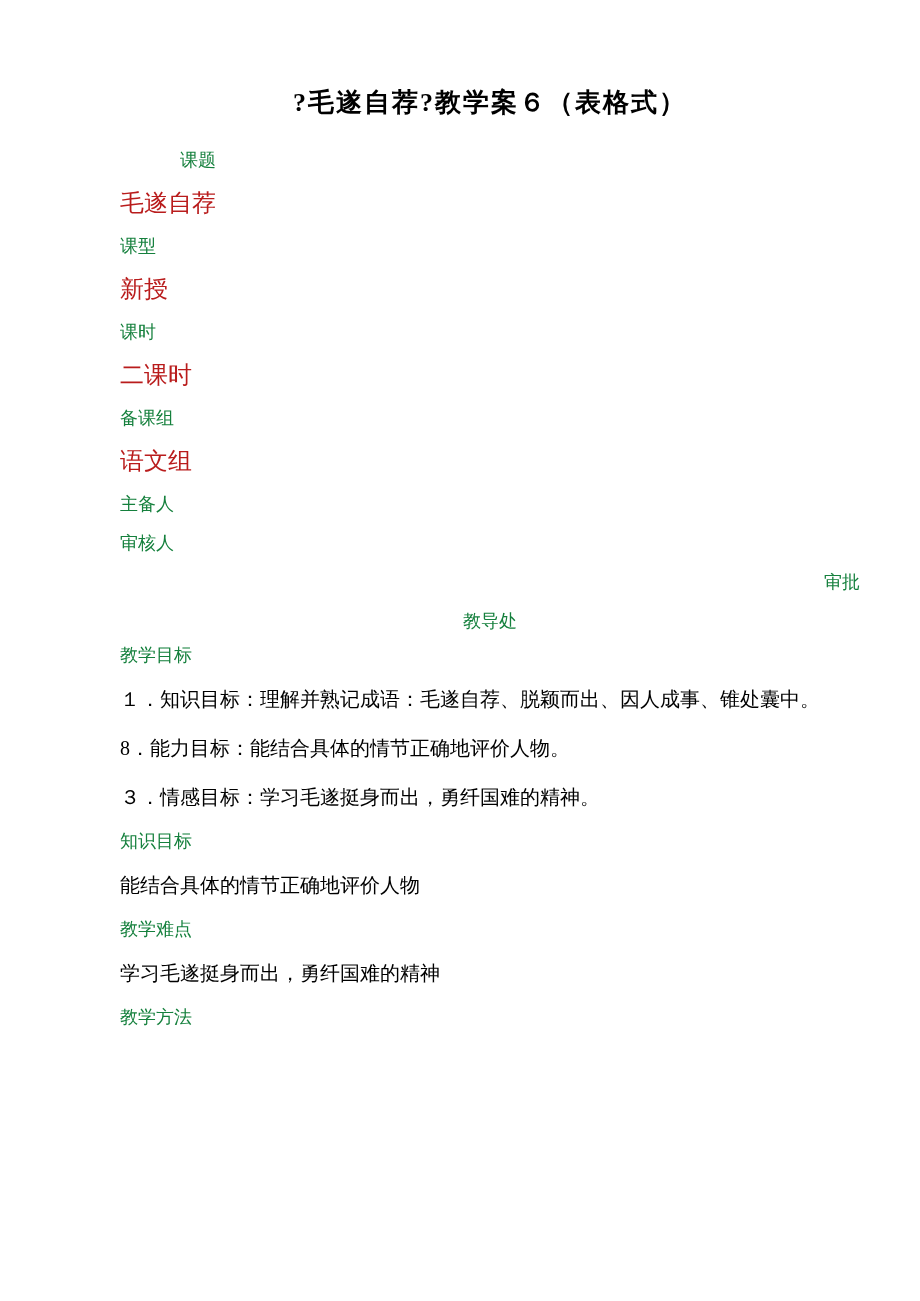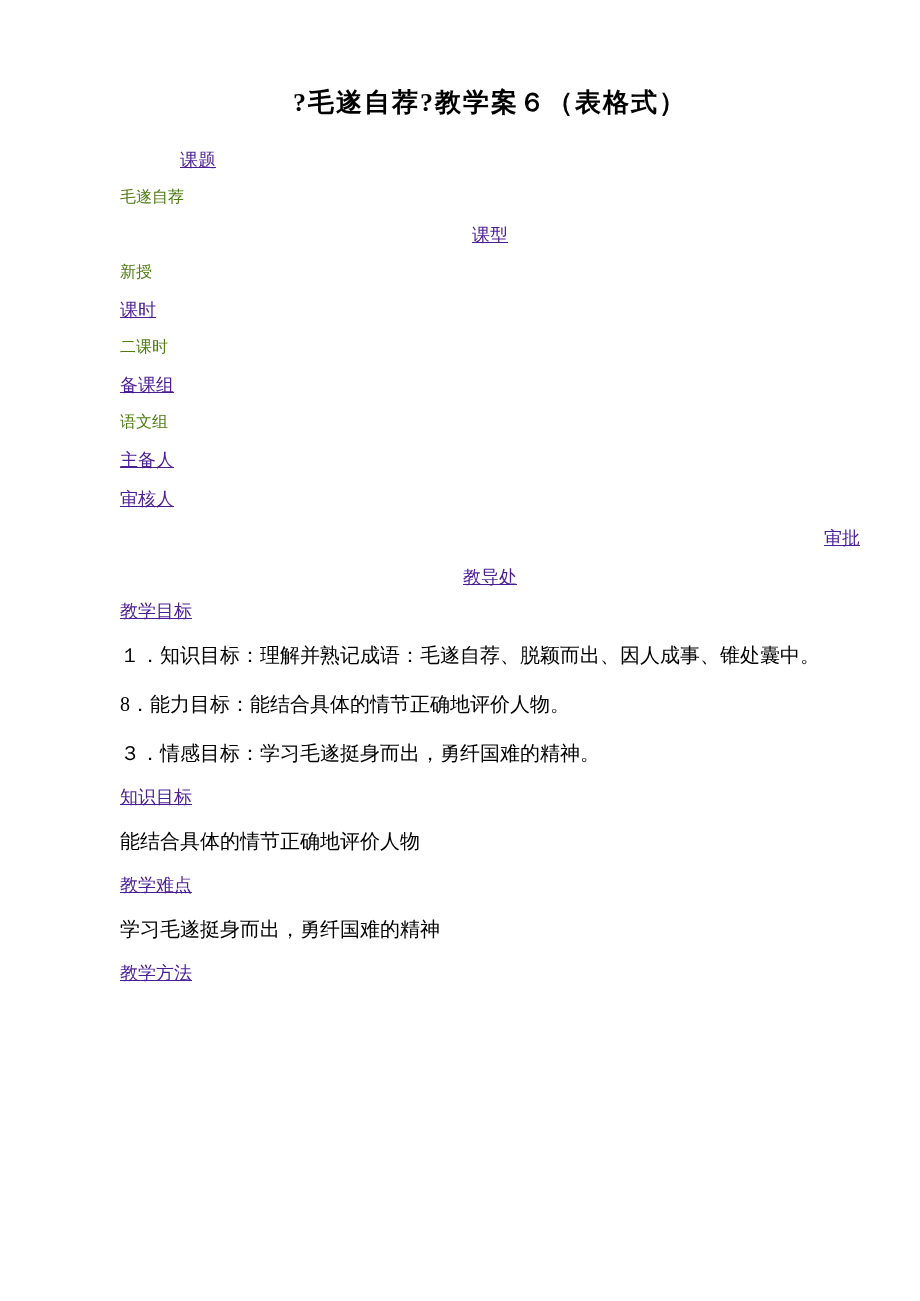--- a/index.html
+++ b/index.html
@@ -21,29 +21,28 @@
     .page-title {
       text-align: center;
       font-size: 26px;
       font-weight: bold;
       margin-bottom: 28px;
       letter-spacing: 2px;
     }
 
     .label {
       font-size: 18px;
-      color: #4c1d95;
+      color: #15803d;
       margin-bottom: 2px;
       padding-left: 60px;
-      text-decoration: underline;
     }
 
     .value {
-      font-size: 16px;
-      color: #4d7c0f;
+      font-size: 24px;
+      color: #b91c1c;
       margin-bottom: 10px;
     }
 
     .content-item {
       font-size: 20px;
       margin-bottom: 14px;
       line-height: 1.7;
     }
   </style>
 </head>
@@ -52,21 +51,21 @@
 <div class="page-title">?毛遂自荐?教学案６（表格式）</div>
 
 <div class="label">
   <span>课题</span>
 </div>
 
 <div class="value">
   <span>毛遂自荐</span>
 </div>
 
-<div class="label" style="padding-left:0;text-align:center;">
+<div class="label" style="padding-left:0;">
   <span>课型</span>
 </div>
 
 <div class="value">
   <span>新授</span>
 </div>
 
 <div class="label" style="padding-left:0;">
   <span>课时</span>
 </div>

